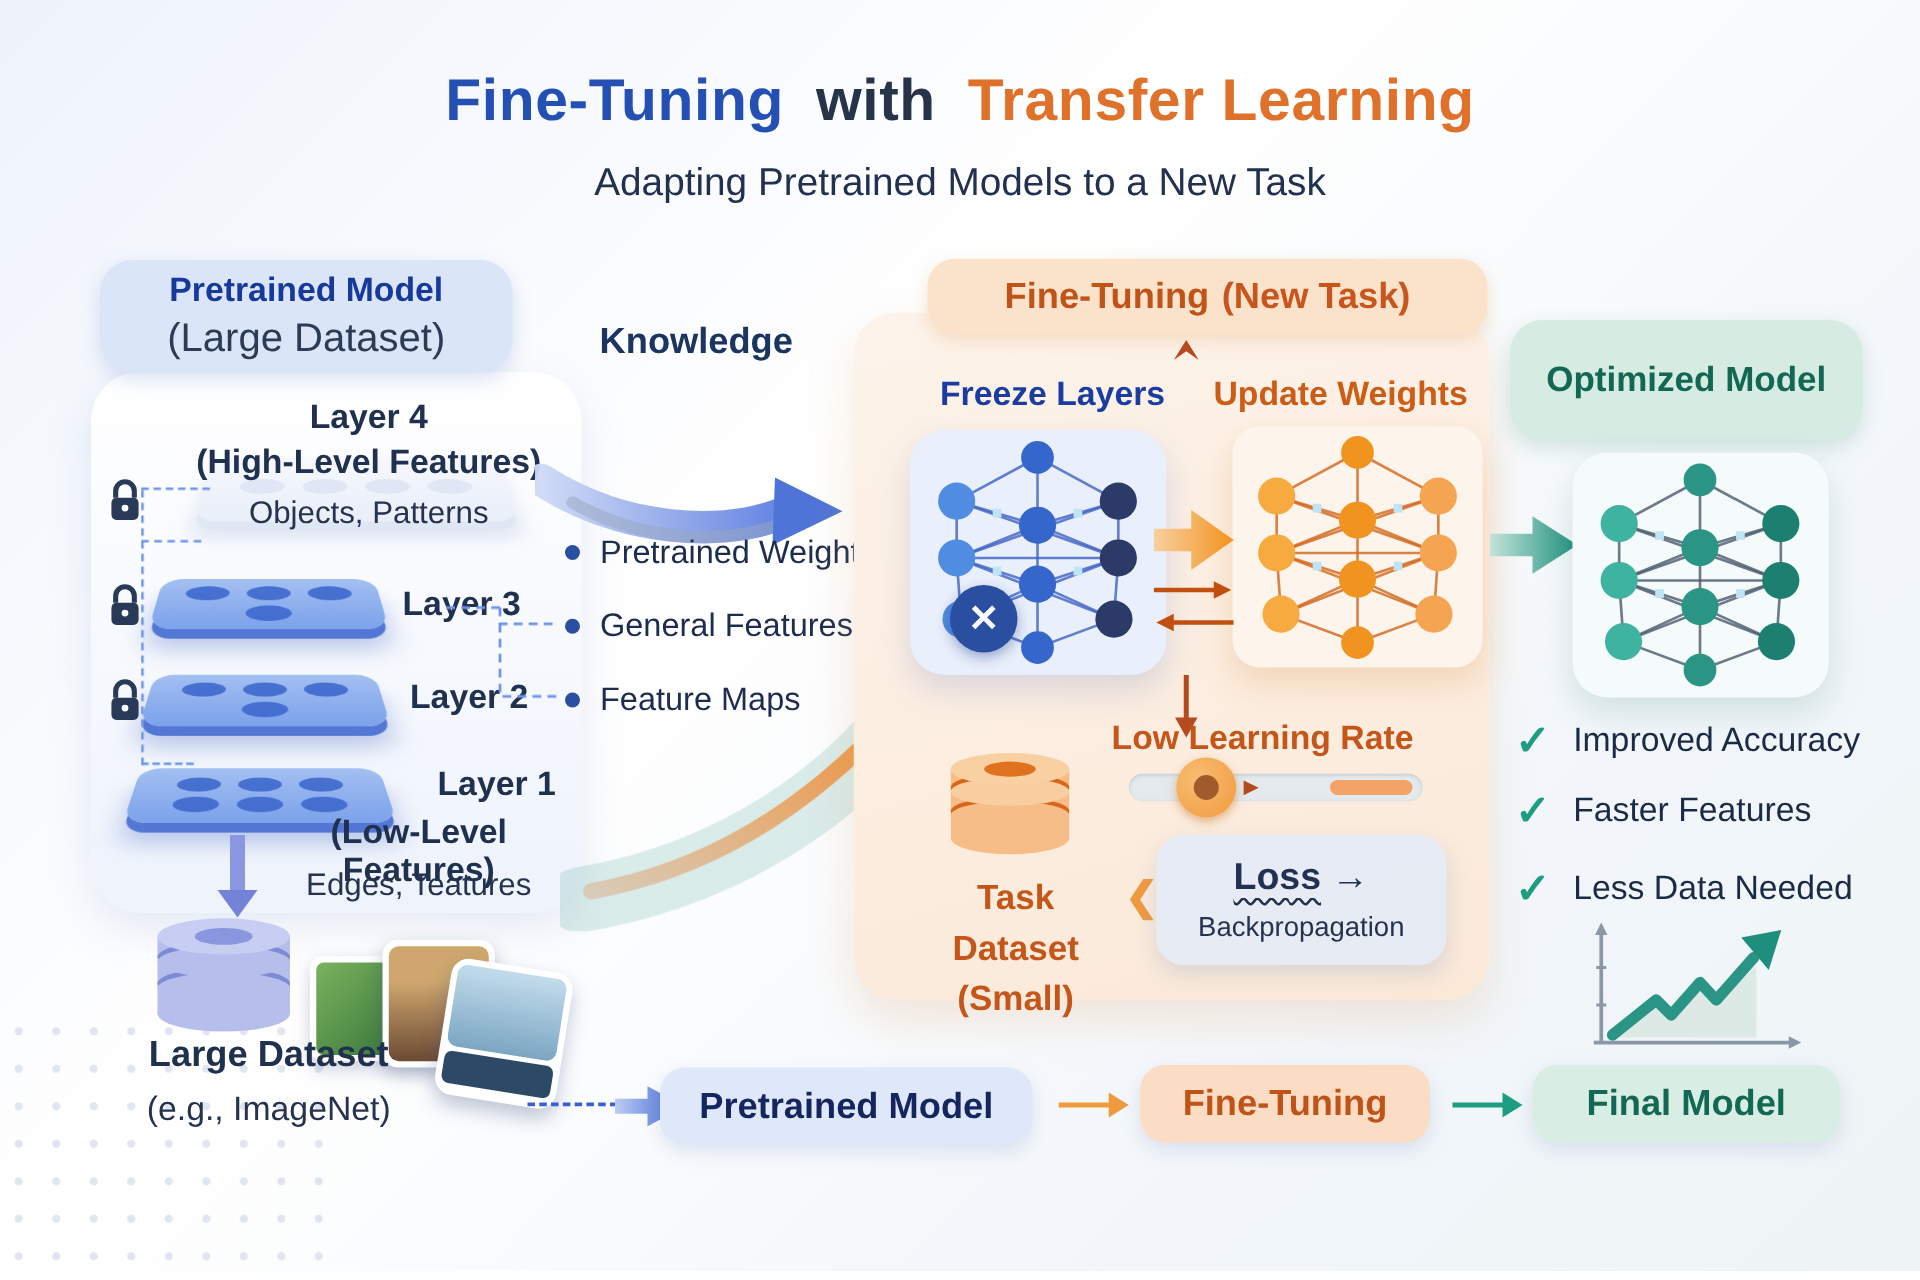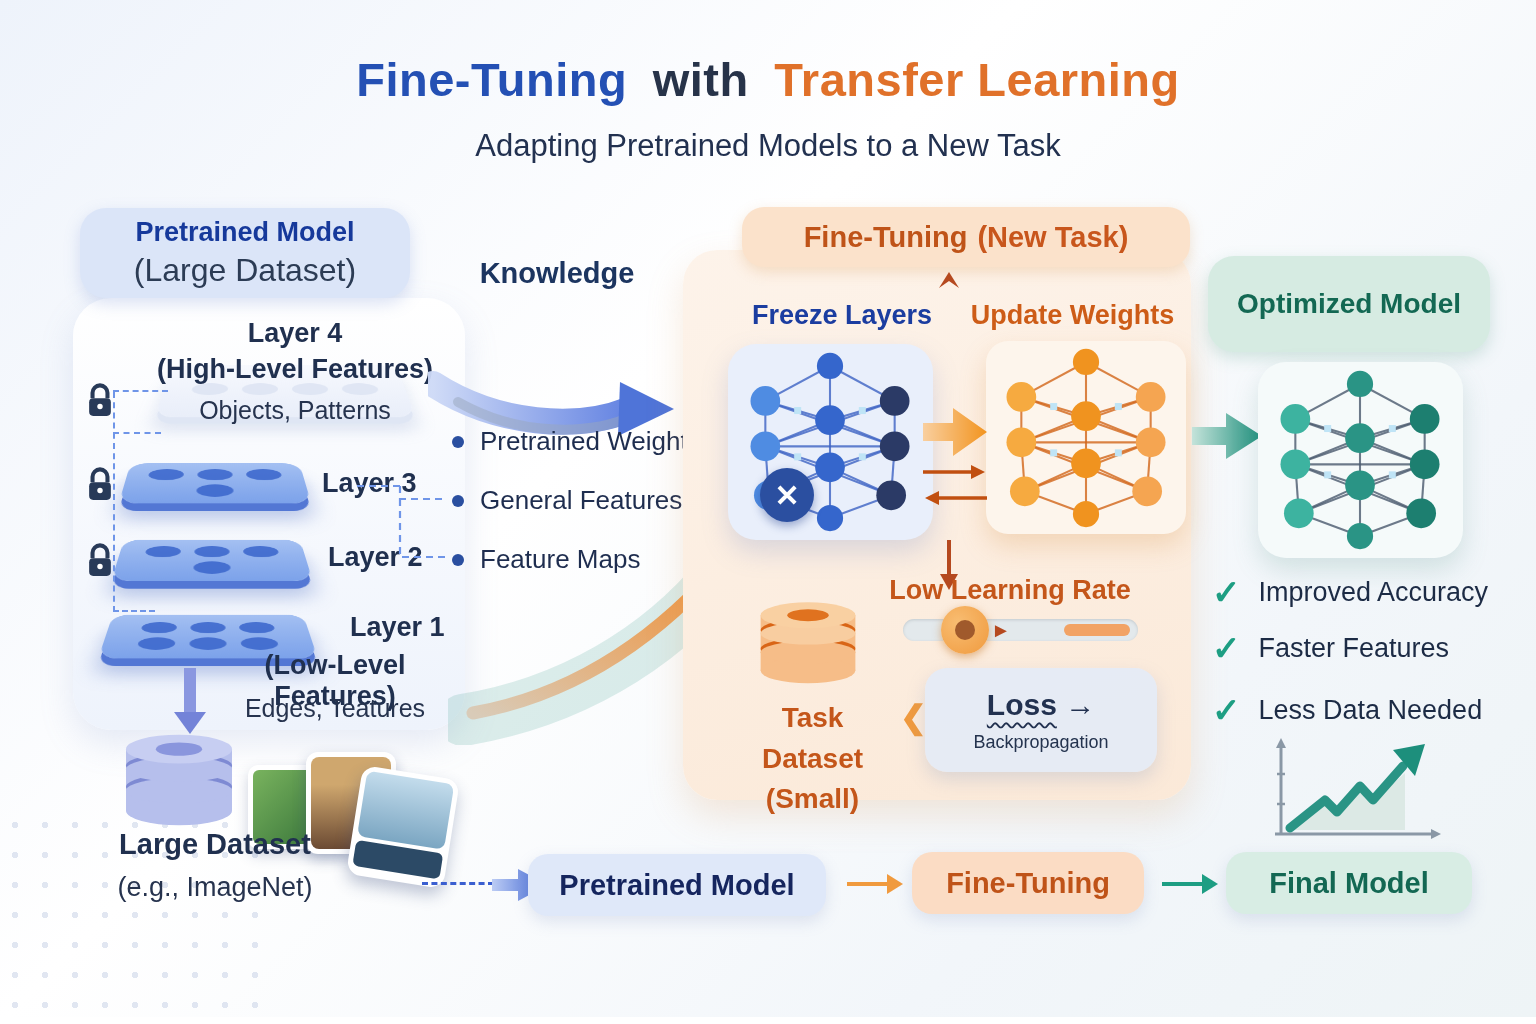--- a/index.html
+++ b/index.html
@@ -64,21 +64,21 @@
   .slider .knob{position:absolute;left:38px;top:-12px;width:48px;height:48px;border-radius:50%;
     background:radial-gradient(circle at 35% 35%,#f8bd72,#f09a3e);box-shadow:0 3px 8px rgba(200,120,40,.5);
     display:flex;align-items:center;justify-content:center;}
   .slider .knob .in{width:20px;height:20px;border-radius:50%;background:#a05a2c;}
   .slider .tick{position:absolute;left:88px;top:1px;color:#b5491f;font-size:20px;font-weight:bold;}
   .td-lbl{left:730px;top:698px;width:165px;font-size:28px;font-weight:bold;color:#c4561a;line-height:1.45;}
   .loss-box{left:925px;top:668px;width:232px;height:104px;border-radius:22px;background:rgba(228,234,246,.92);
     display:flex;flex-direction:column;align-items:center;justify-content:center;box-shadow:0 8px 18px rgba(130,150,190,.25);}
   .loss-box .l1{font-size:30px;font-weight:bold;color:#223150;}
   .loss-box .l1 .w{text-decoration:underline wavy #223150 2px;text-underline-offset:7px;}
-  .loss-box .l2{font-size:18px;color:#24334e;margin-top:10px;}
+  .loss-box .l2{font-size:22px;color:#24334e;margin-top:10px;}
   .chev{left:900px;top:698px;font-size:32px;color:#f09a3e;font-weight:bold;}
   
   .opt-pill{left:1208px;top:256px;width:282px;height:96px;border-radius:26px;background:#d6ebe2;
     display:flex;flex-direction:column;justify-content:center;box-shadow:0 6px 16px rgba(90,160,140,.25);}
   .opt-pill .l1{font-size:28px;font-weight:bold;color:#136853;}
   .opt-pill .l2{font-size:25px;color:#2c4550;margin-top:4px;}
   .benefit{position:absolute;display:flex;align-items:center;gap:18px;}
   .benefit .chk{font-size:34px;font-weight:900;color:#1d9e83;}
   .benefit .t{font-size:27px;color:#1c2b45;}
   

